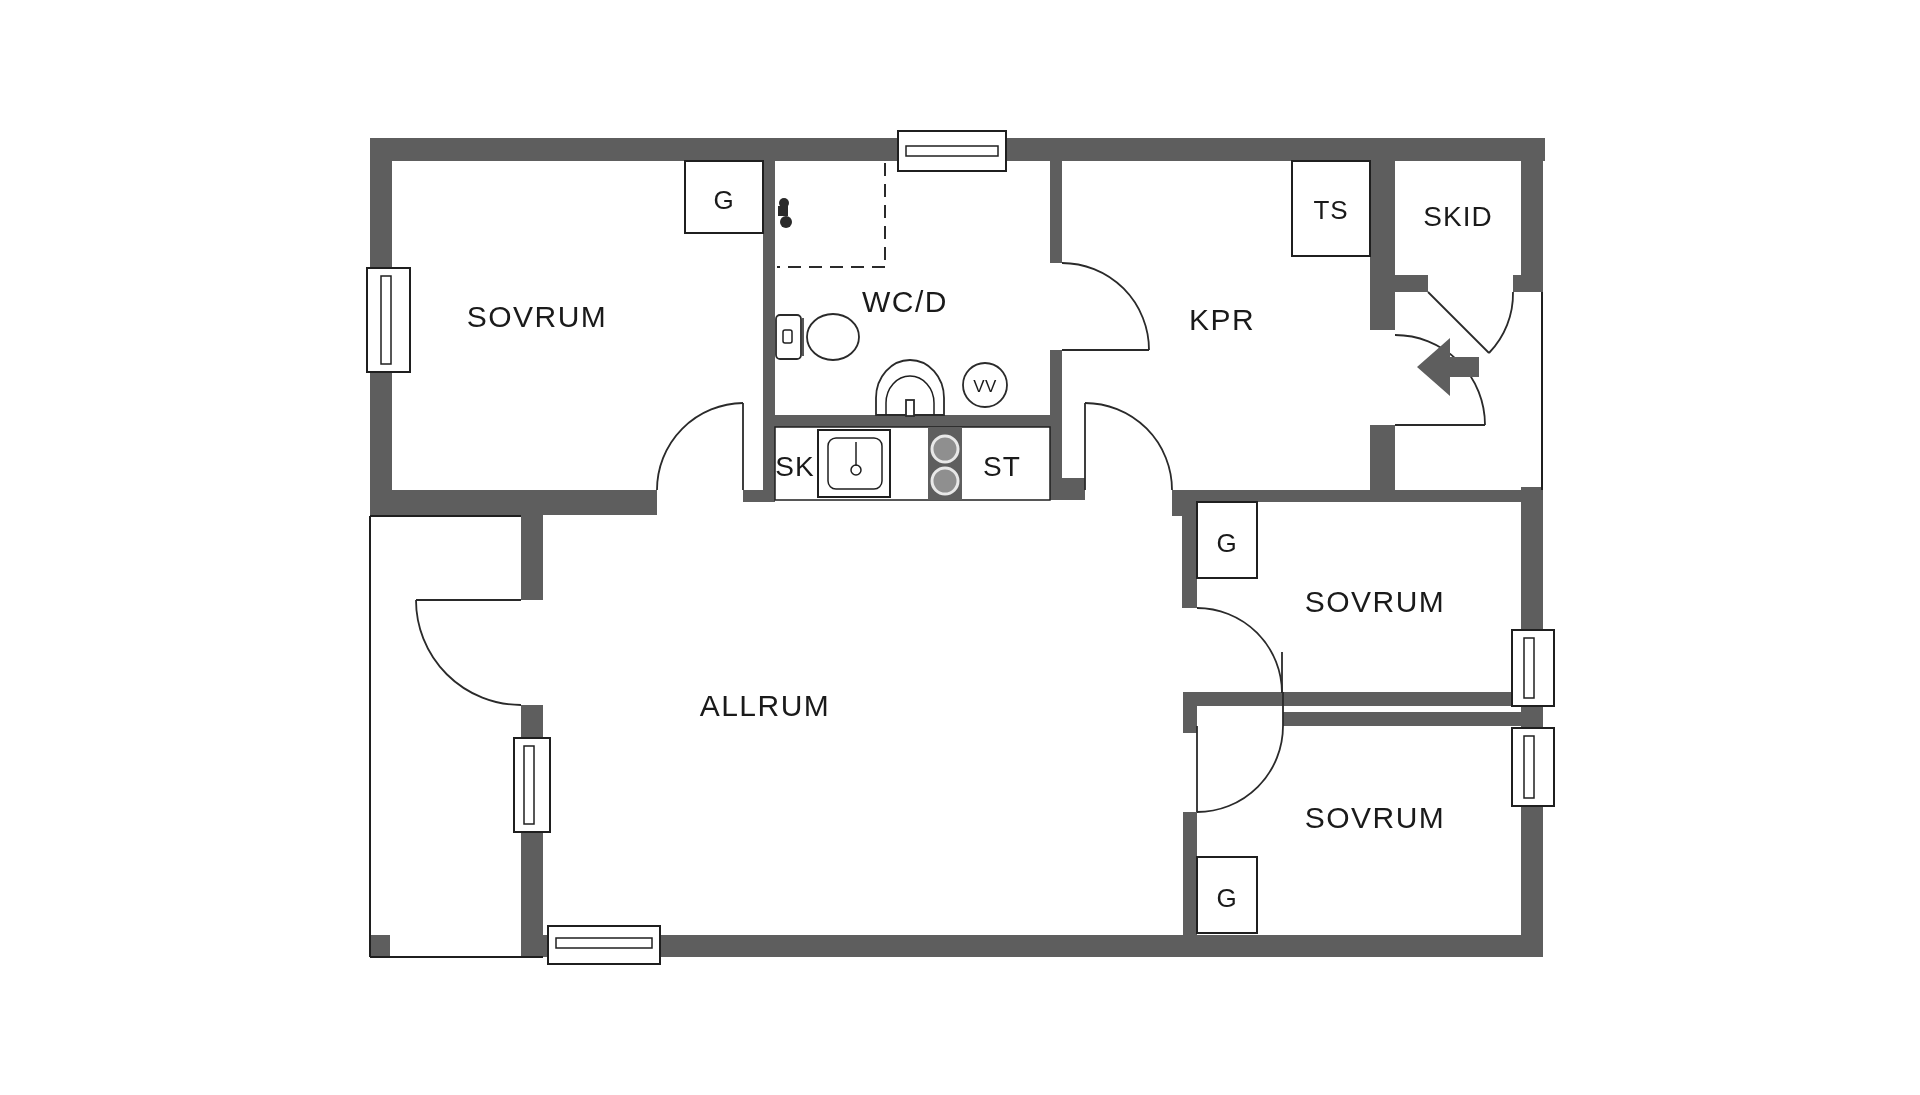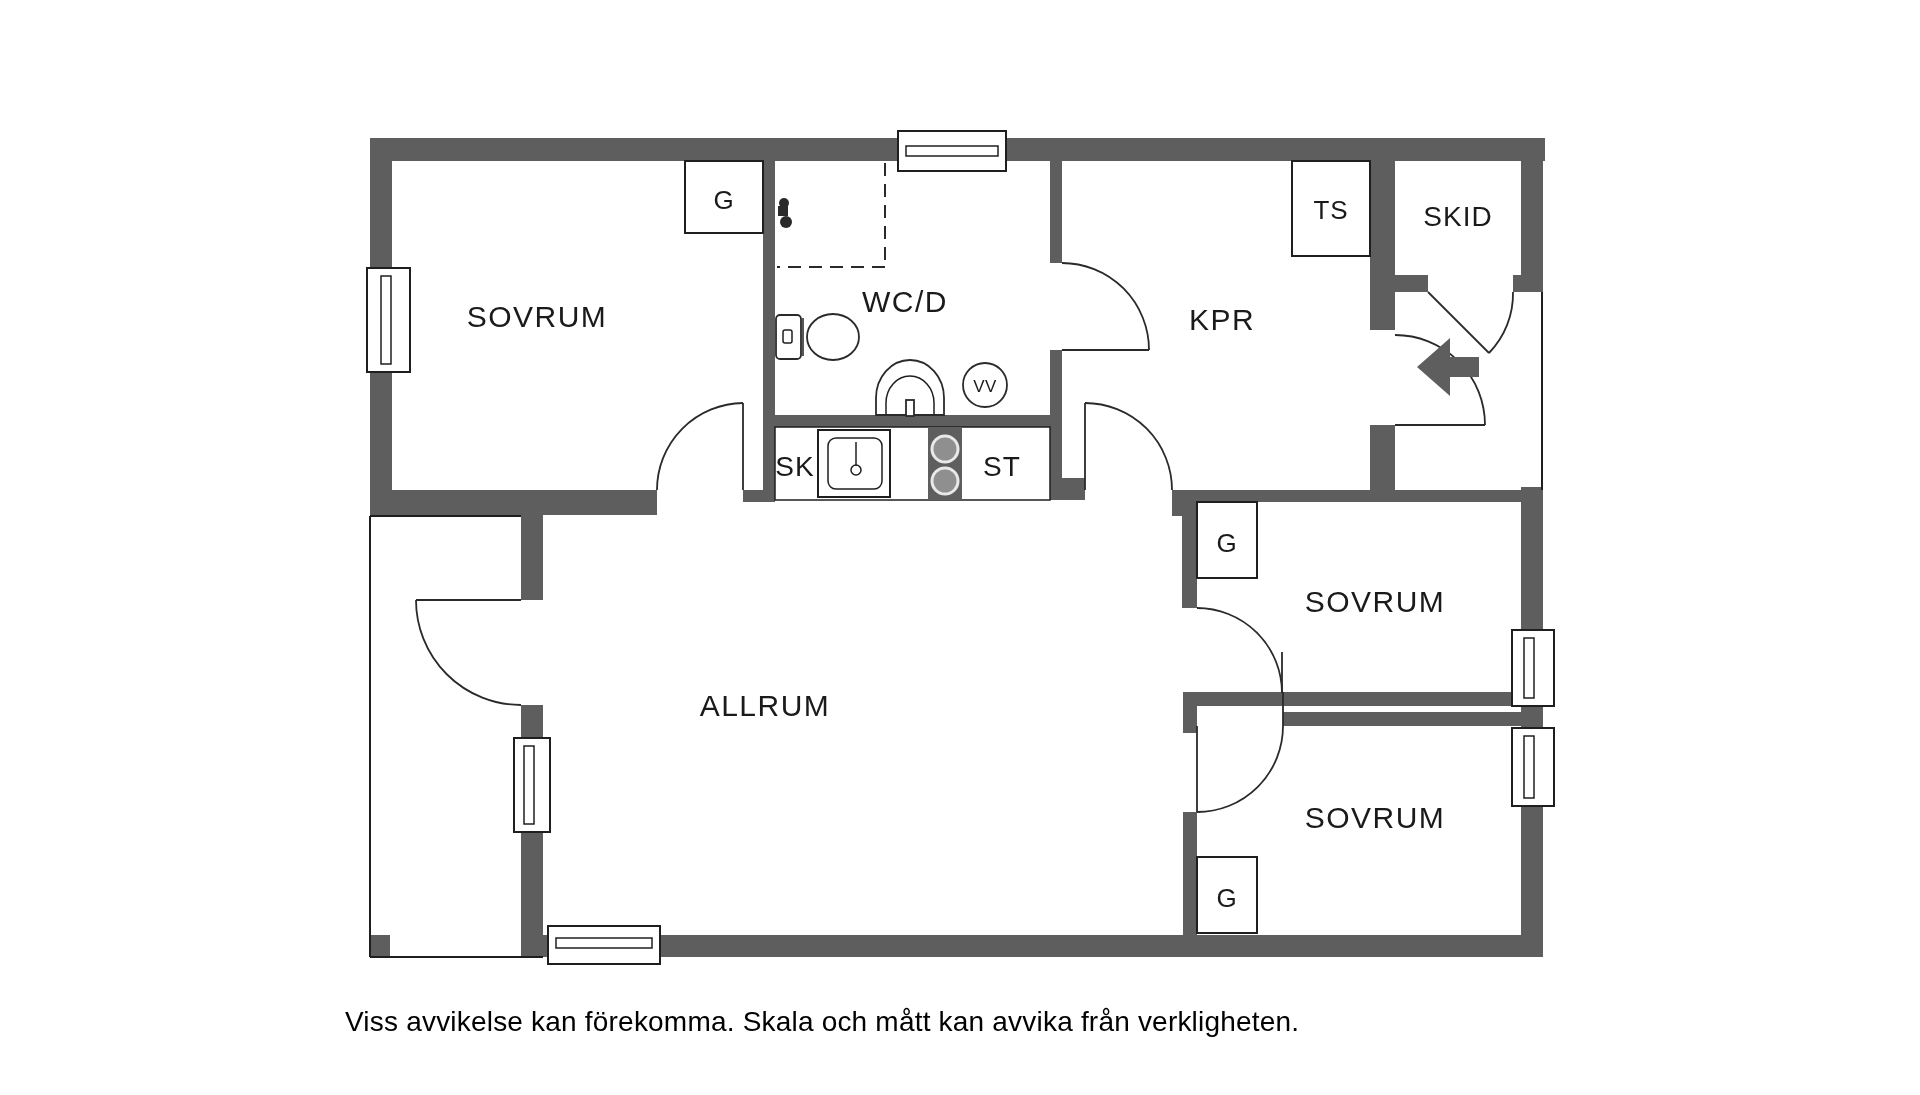--- a/index.html
+++ b/index.html
@@ -193,14 +193,13 @@
       <text class="room-label" x="1375" y="828">SOVRUM</text>
       <text class="small-label" x="724" y="209">G</text>
       <text class="small-label" x="1331" y="219">TS</text>
       <text class="small-label" x="1227" y="552">G</text>
       <text class="small-label" x="1227" y="907">G</text>
       <text class="mid-label" x="795" y="476">SK</text>
       <text class="mid-label" x="1002" y="476">ST</text>
     </g>
   </svg>
 
-  <div class="disclaimer">Viss avvikelse kan förekomma. Skala och mått kan avvika från verkligheten.</div>
 </div>
 
 </body></html>

